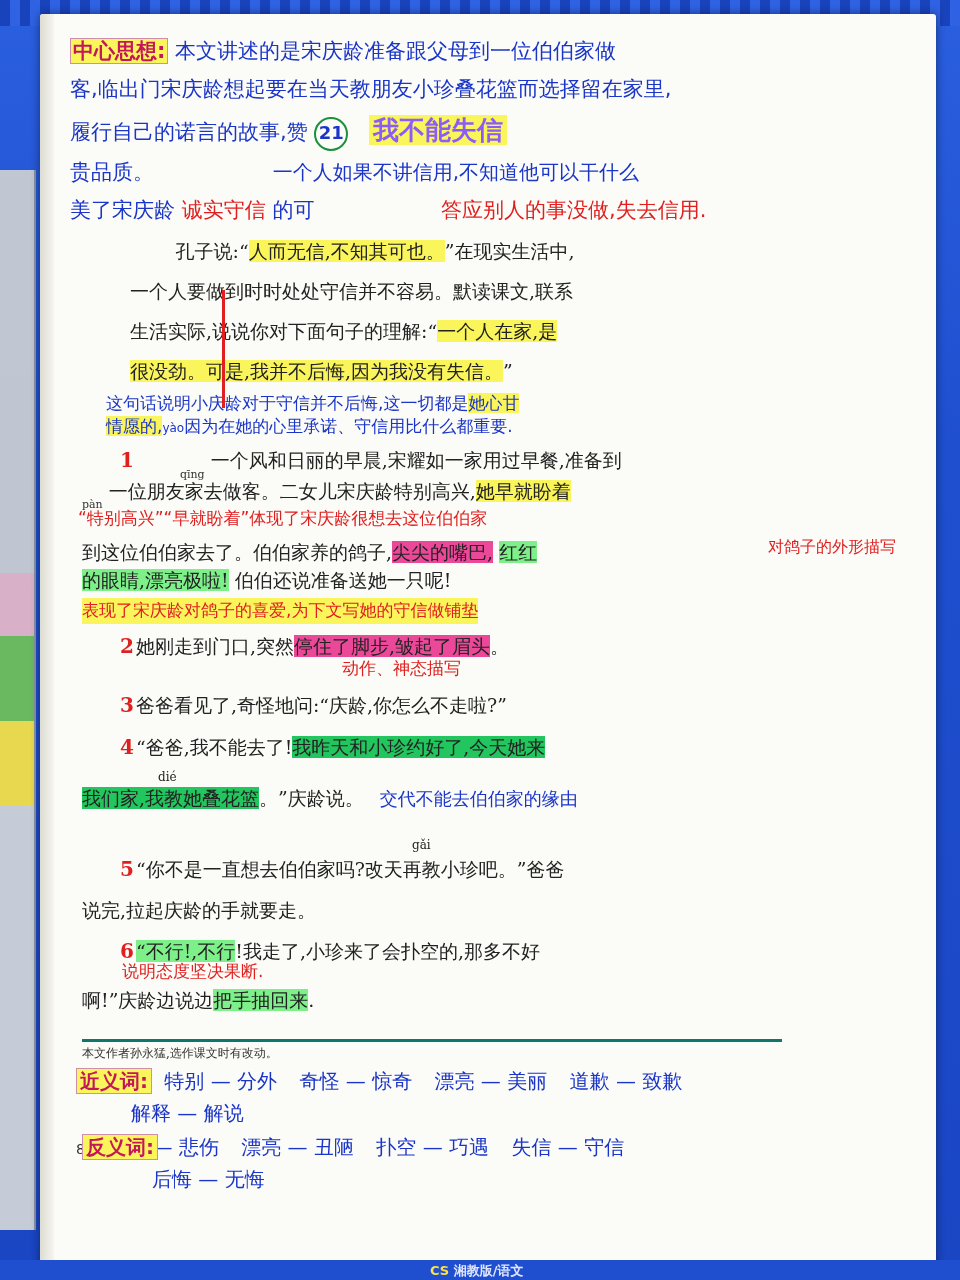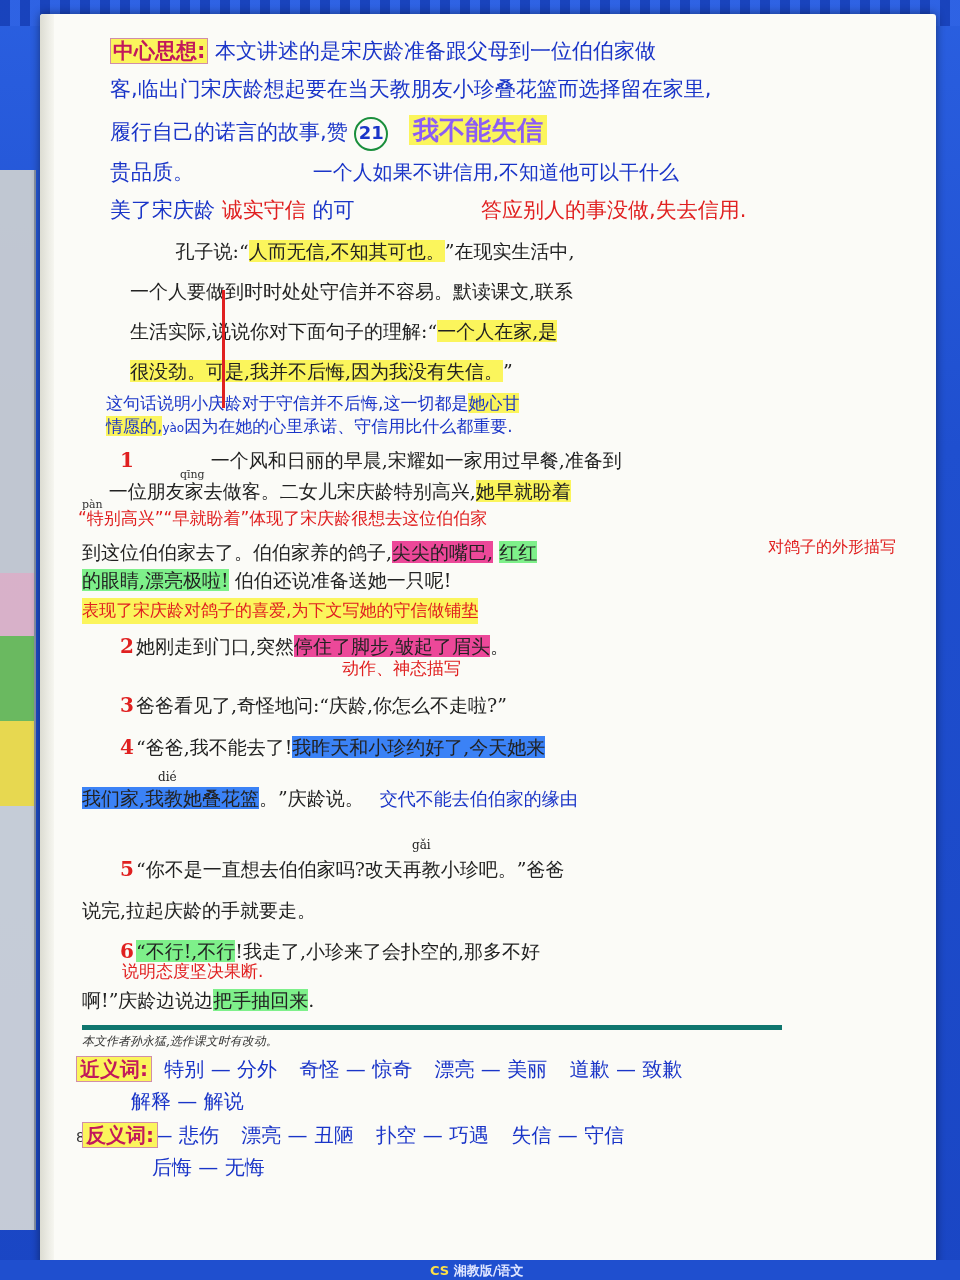--- a/index.html
+++ b/index.html
@@ -27,44 +27,44 @@
   }
   .page-inner{position:absolute;inset:0;padding:6px 22px 0 30px;box-sizing:border-box;}
   .binding{position:absolute;left:0;top:0;width:14px;height:100%;
      background:linear-gradient(90deg,#dcdcd2,#f6f6f0);}
   
   .hw{font-family:"DejaVu Sans","Liberation Sans",sans-serif;line-height:1.5;}
   .print{font-family:"DejaVu Serif","Liberation Serif",serif;color:#222;}
 
   .hl-y{background:#fbf55c;}
   .hl-g{background:#7ef08a;}
-  .hl-p{background:#3b82f6;}
+  .hl-p{background:#22c55e;}
   .hl-o{background:#ec4899;}
   .red{color:#e02020;}
   .blue{color:#1a35c8;}
 
   
   .topblock{position:relative;margin-top:16px;}
   .line{display:block;white-space:nowrap;}
-  .r1{font-size:21px;margin-left:40px;}
+  .r1{font-size:21px;}
   .tag{background:#fbf55c;color:#c2185b;font-weight:bold;padding:0 2px;border:1px solid #d18ea8;}
   .ttl-num{display:inline-block;width:30px;height:30px;border-radius:50%;
      border:2px solid #1a8f3c;color:#1a35c8;font-weight:bold;text-align:center;line-height:28px;font-size:18px;}
   .title-main{background:#fbf55c;color:#8b5cf6;font-weight:bold;font-size:26px;padding:0 4px;}
   .tiny{font-size:12px;}
 
   .body-para{font-size:19px;color:#222;line-height:2.0;text-indent:2em;margin:2px 0;}
   .body-para.noind{text-indent:0;}
   .pnum{color:#e02020;font-weight:bold;font-size:20px;margin-right:2px;}
   .ruby{display:inline-block;text-align:center;line-height:1.0;vertical-align:bottom;}
   .ruby .rt{display:block;font-size:11px;color:#333;}
 
   .redbar{position:absolute;left:182px;top:276px;width:3px;height:118px;background:#e02020;}
 
-  .footnote{font-size:12px;color:#333;border-top:5px solid #0f766e;padding-top:3px;margin-top:6px;width:700px;font-style:italic;}
+  .footnote{font-size:12px;color:#333;border-top:3px solid #0f766e;padding-top:3px;margin-top:20px;width:700px;}
   .voc-row{font-size:20px;margin:2px 0;white-space:nowrap;}
   .voc-label{background:#fbf55c;color:#c2185b;font-weight:bold;padding:0 3px;border:1px solid #d18ea8;}
   .pageno{color:#333;font-size:14px;}
   .bottombar{position:absolute;left:0;bottom:0;width:100%;height:20px;background:#1f4fcf;}
   .brand{position:absolute;left:430px;bottom:0px;color:#e0e6ff;font-size:13px;font-weight:bold;}
   .brand .cs{color:#fde047;}
 </style>
 </head>
 <body>
 

